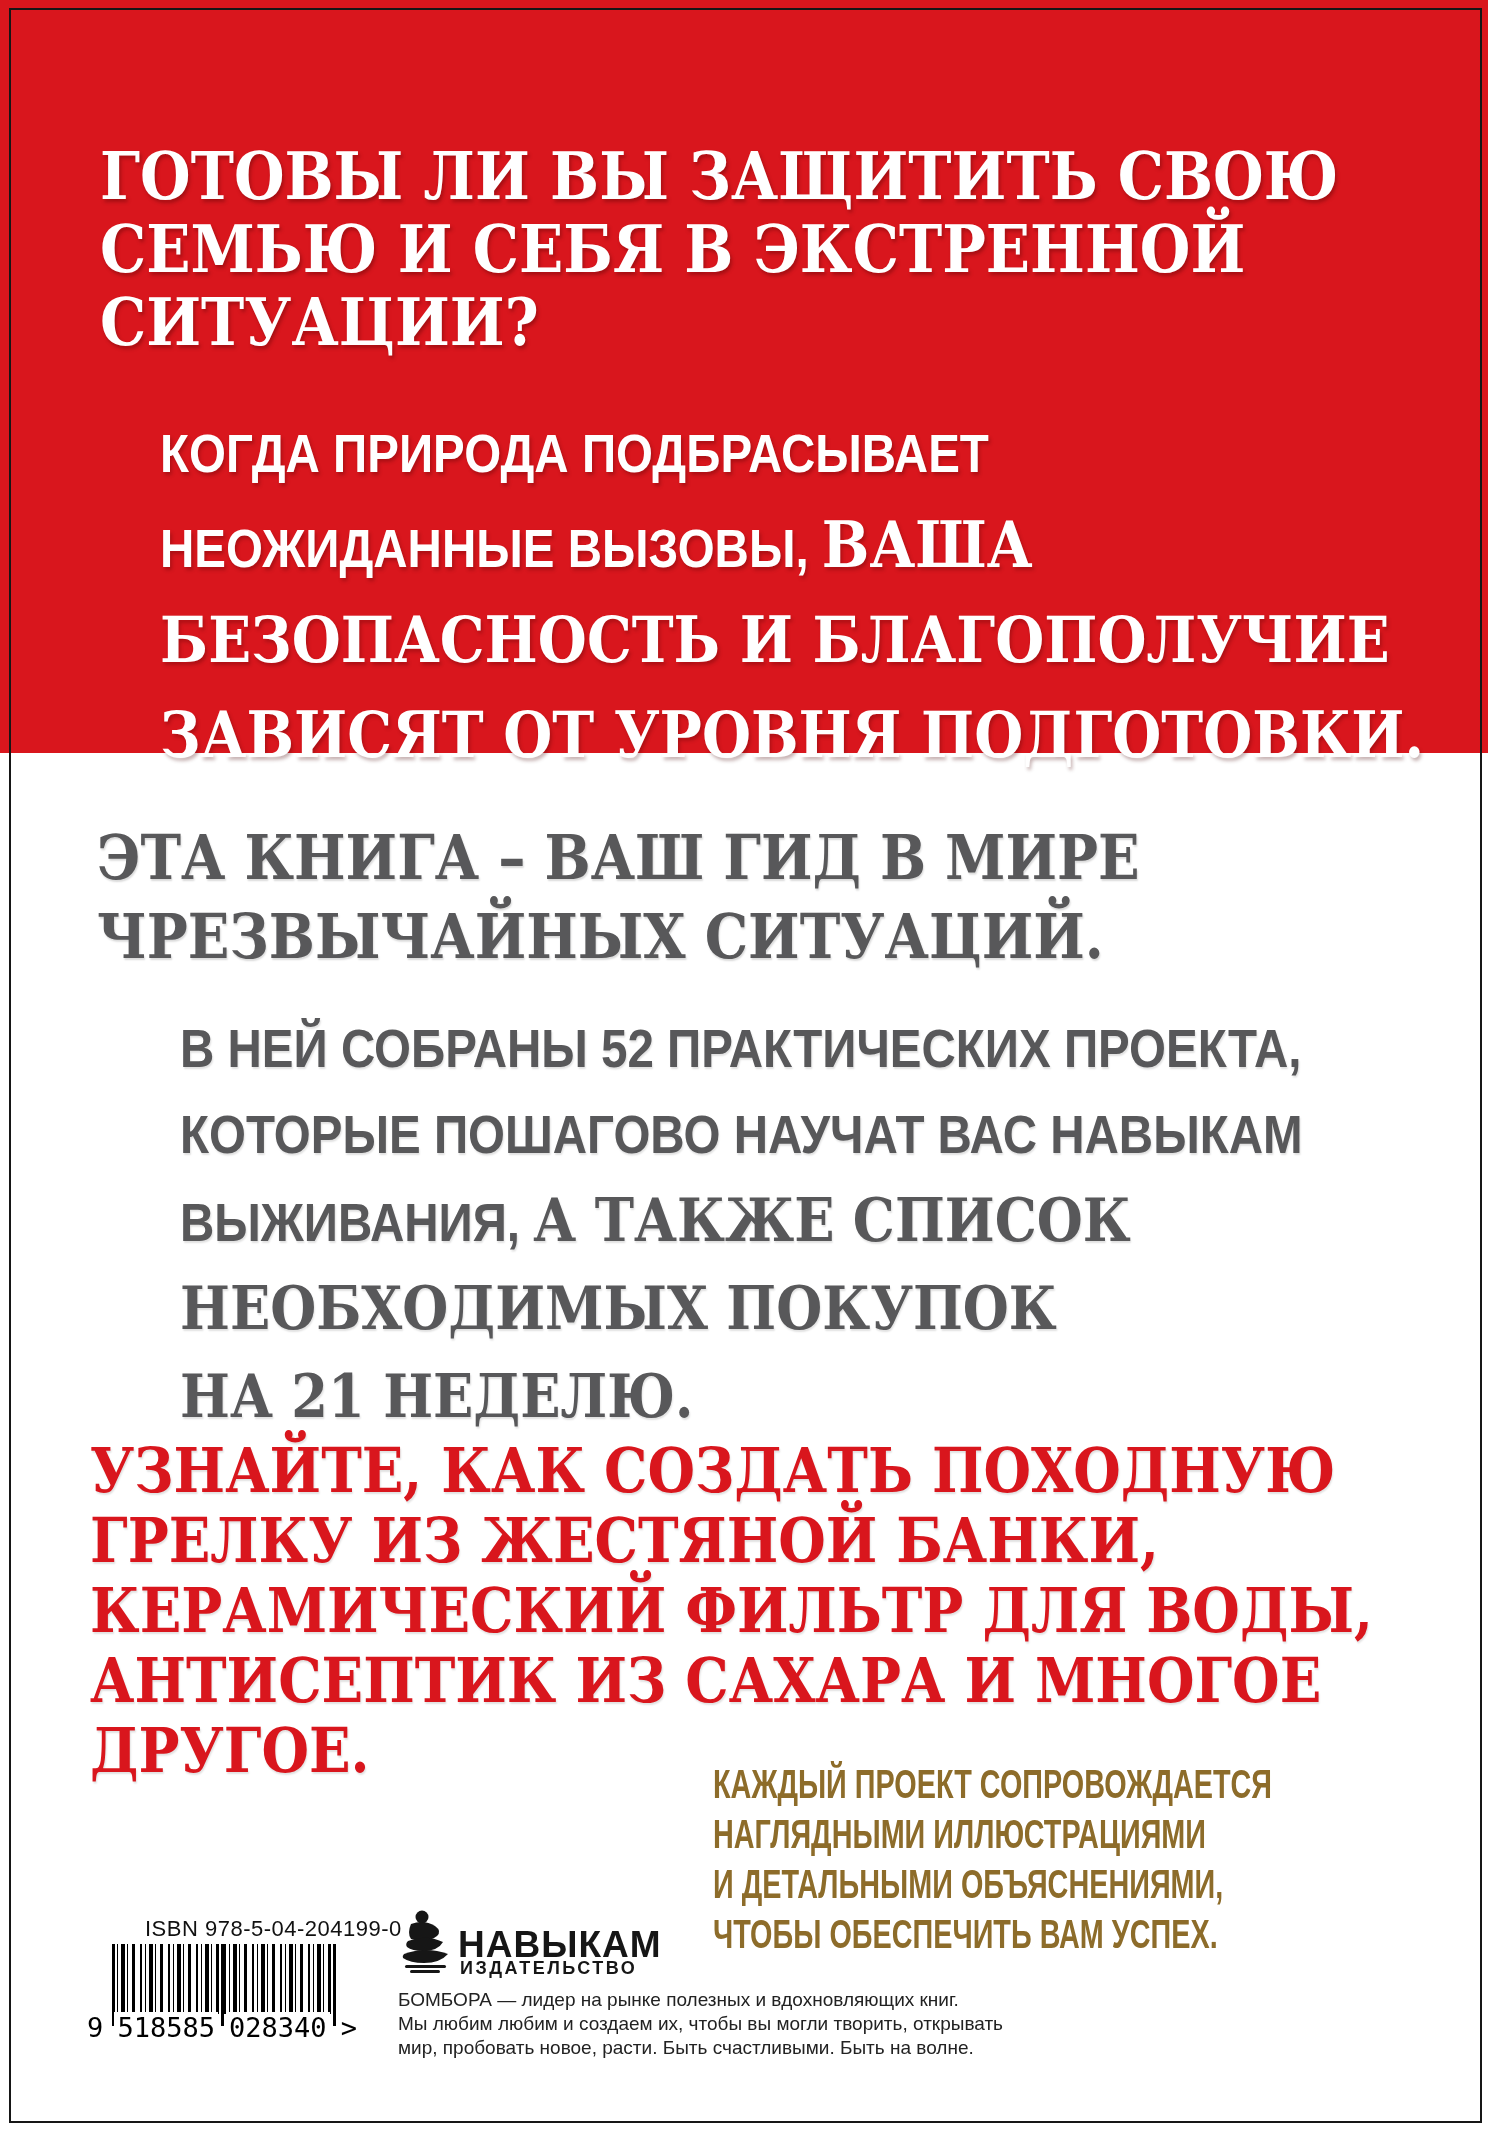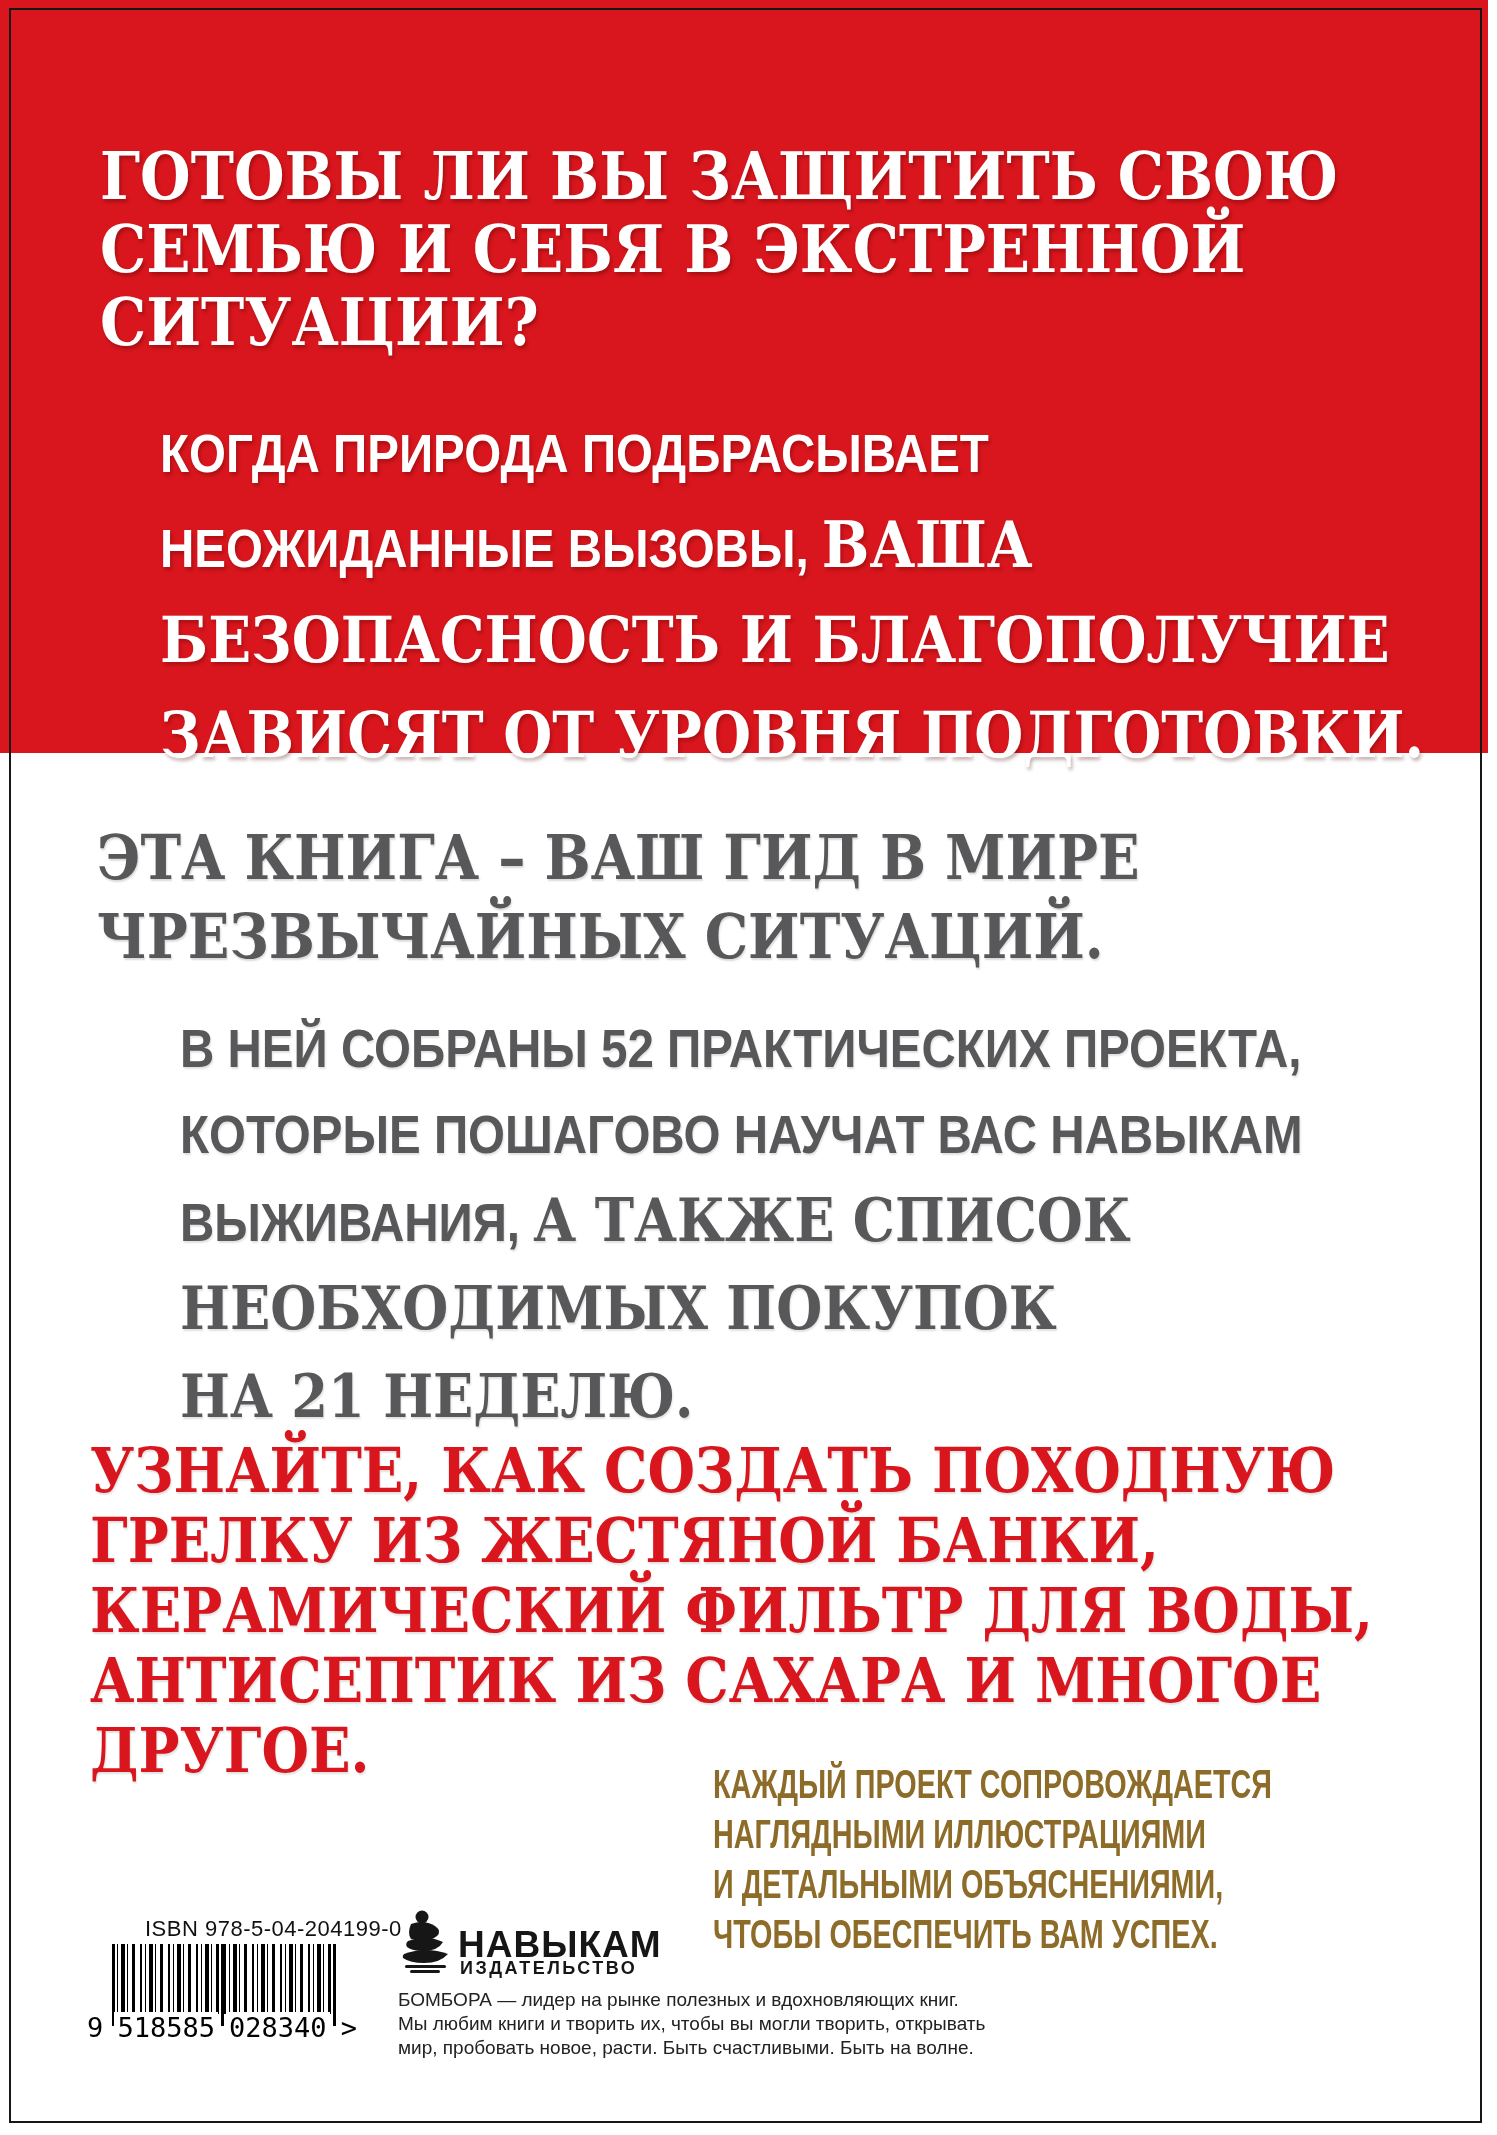--- a/index.html
+++ b/index.html
@@ -184,17 +184,17 @@
       <path d="M3 44 q22 -8 44 0 q-8 9 -24 9 q-14 0 -21 -5 q-1 -2 1 -4 z"></path>
       <rect x="4" y="55" width="41" height="3" rx="1.5"></rect>
       <rect x="9" y="60" width="30" height="3" rx="1.5"></rect>
     </svg>
   </div>
   <div class="logo-name">НАВЫКАМ</div>
   <div class="logo-sub">ИЗДАТЕЛЬСТВО</div>
 
   <div class="about">
     <span class="line">БОМБОРА — лидер на рынке полезных и вдохновляющих книг.</span>
-    <span class="line">Мы любим книги и творить их, чтобы вы могли творить, открывать</span>
+    <span class="line">Мы любим любим и создаем их, чтобы вы могли творить, открывать</span>
     <span class="line">мир, пробовать новое, расти. Быть счастливыми. Быть на волне.</span>
   </div>
 
 </div>
 
 </body></html>

